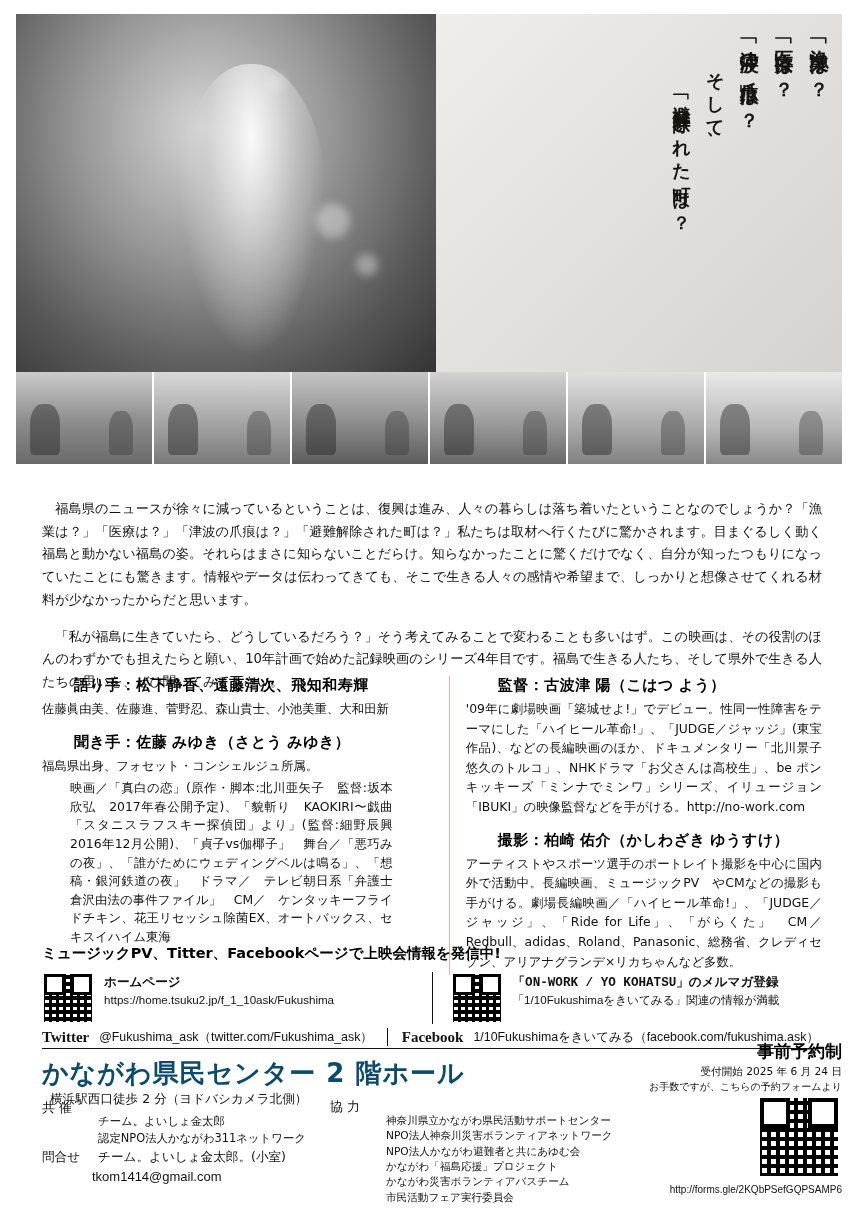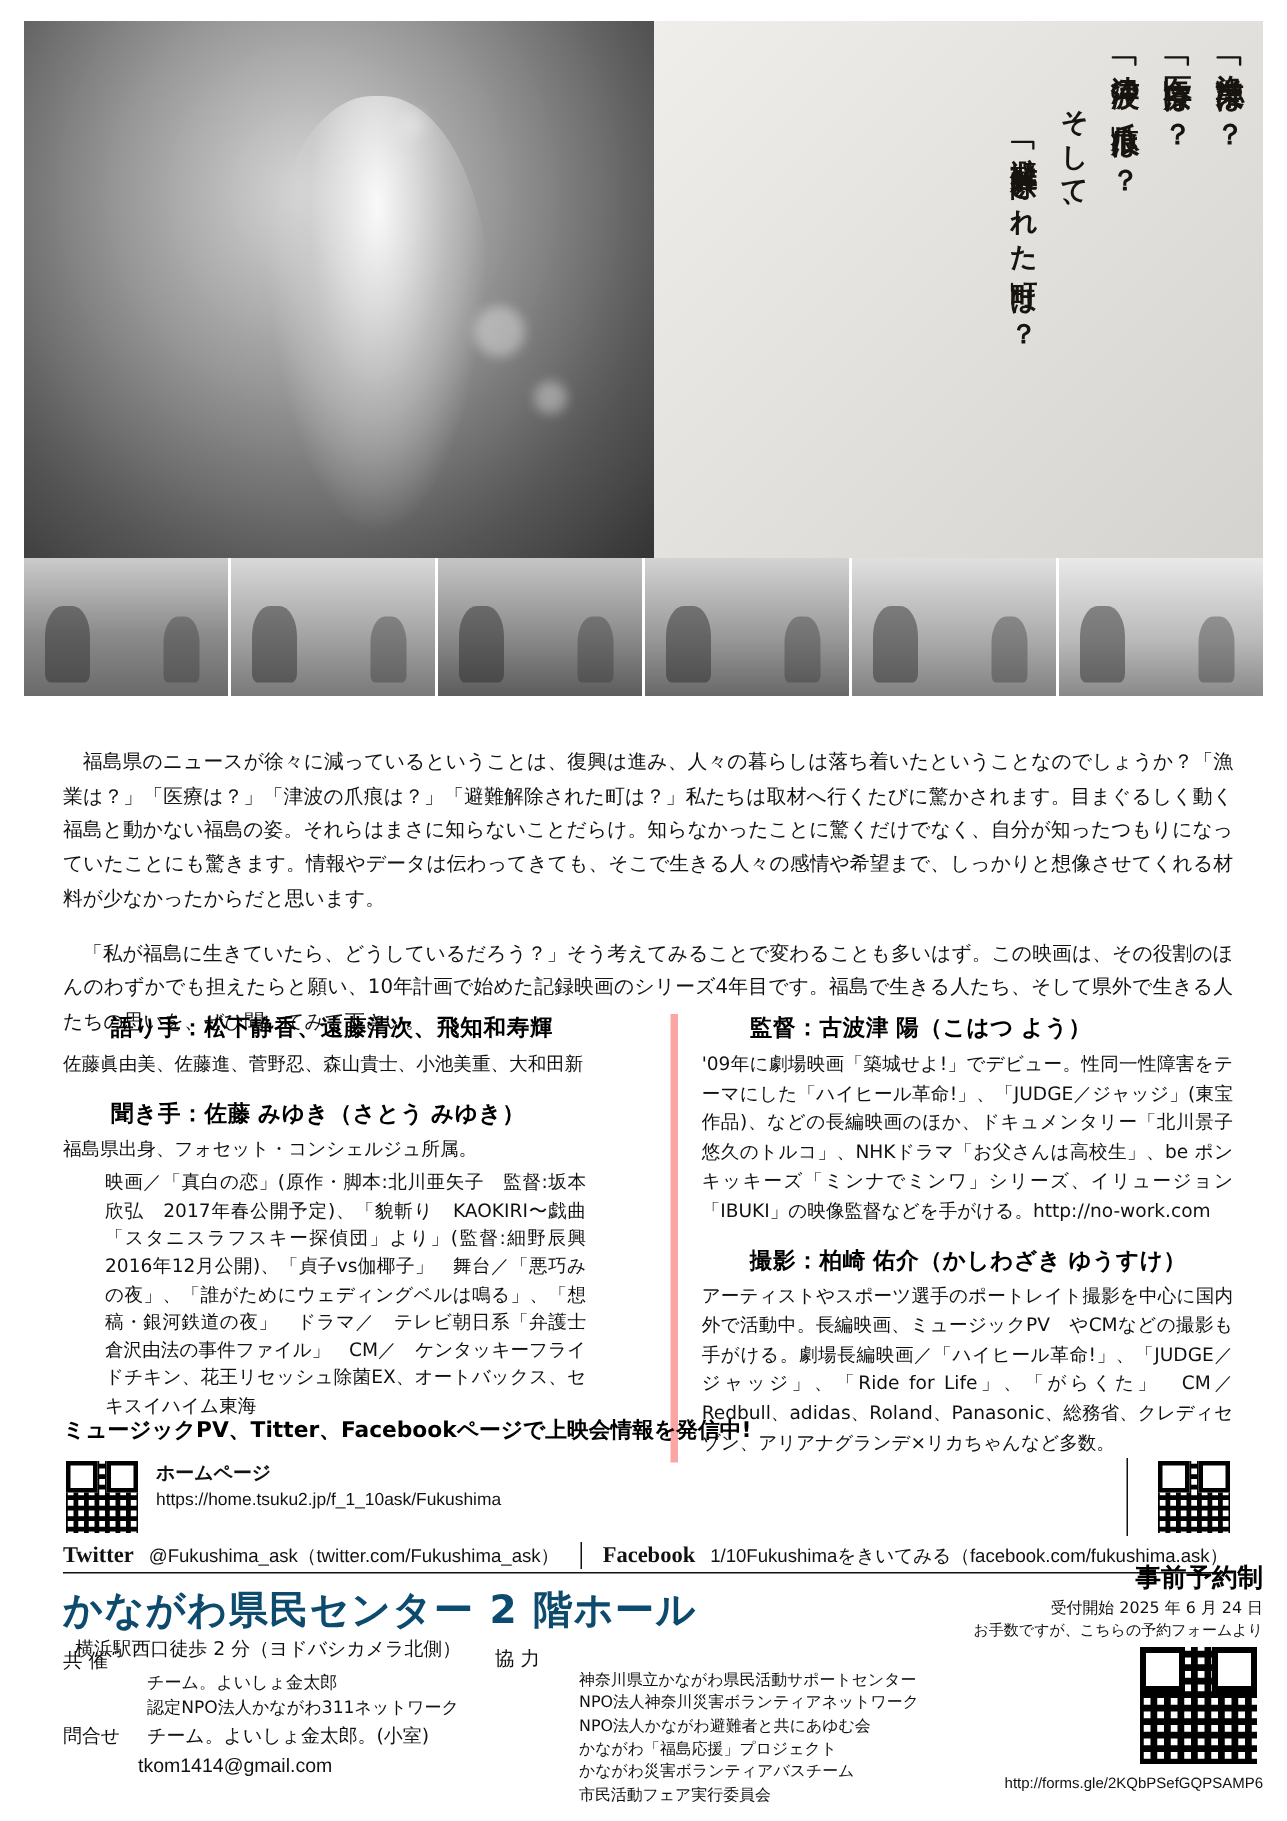--- a/index.html
+++ b/index.html
@@ -70,21 +70,21 @@
   .intro p{
     margin:0 0 14px 0;
     font-family:"DejaVu Sans", sans-serif;
     font-size:13.2px;line-height:1.72;color:#121212;text-align:justify;
     text-indent:1em;
   }
 
   
   .credits{position:absolute;left:42px;top:676px;width:780px;display:flex;gap:0;}
   .col-l{width:380px;padding-right:14px;}
-  .col-r{width:386px;padding-left:16px;border-left:5px solid #fca5a5;margin-left:42px;}
+  .col-r{width:386px;padding-left:16px;border-left:1px solid #fca5a5;margin-left:42px;}
   .chead{
     font-family:Liberation Sans, sans-serif;
     font-weight:700;font-size:15px;margin:0 0 4px 0;color:#000000;letter-spacing:.5px;padding-left:32px;
   }
   .chead.sub{margin-top:14px;}
   .cbody{
     font-family:"DejaVu Sans", sans-serif;
     font-size:12.4px;line-height:1.58;color:#111;text-align:justify;margin:0 0 4px 0;
   }
   .cbody.tight{line-height:1.5;margin-left:28px;}
@@ -213,20 +213,24 @@
         <div class="qr"></div>
       </div>
     <div class="qrtext">
       <div class="qrtitle">ホームページ</div>
       <div class="qrurl">https://home.tsuku2.jp/f_1_10ask/Fukushima</div>
     </div>
     <div class="qrsep"></div>
     <div class="qrbox">
         <div class="qr"></div>
       </div>
+    <div class="qrtext">
+      <div class="qrtitle">「ON-WORK / YO KOHATSU」のメルマガ登録</div>
+      <div class="qrurl">「1/10Fukushimaをきいてみる」関連の情報が満載</div>
+    </div>
   </div>
 
   <div class="social">
     <b>Twitter</b>
     <span>@Fukushima_ask（twitter.com/Fukushima_ask）</span>
     <span class="vsep"></span>
     <b>Facebook</b>
     <span>1/10Fukushimaをきいてみる（facebook.com/fukushima.ask）</span>
   </div>
   <div class="hr"></div>

